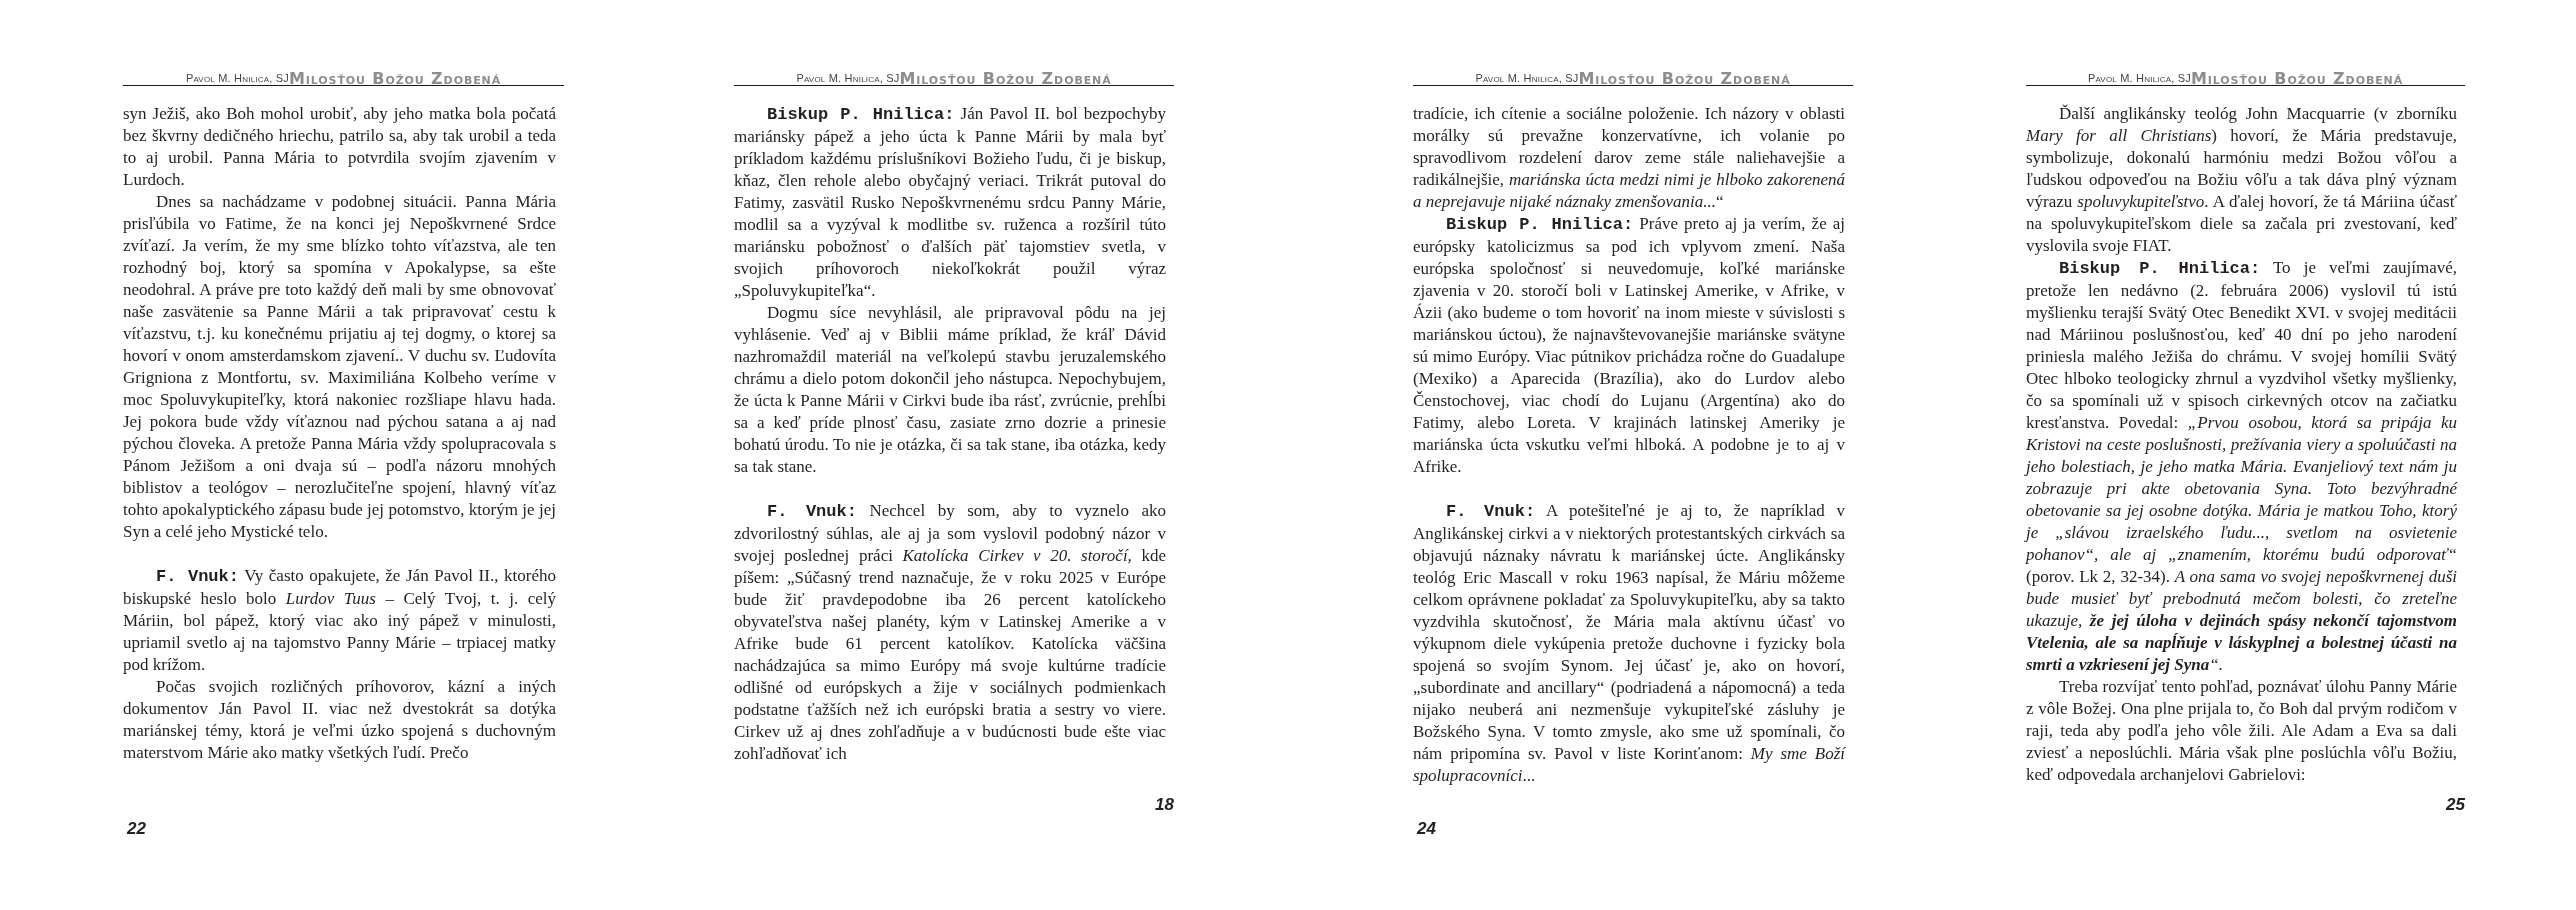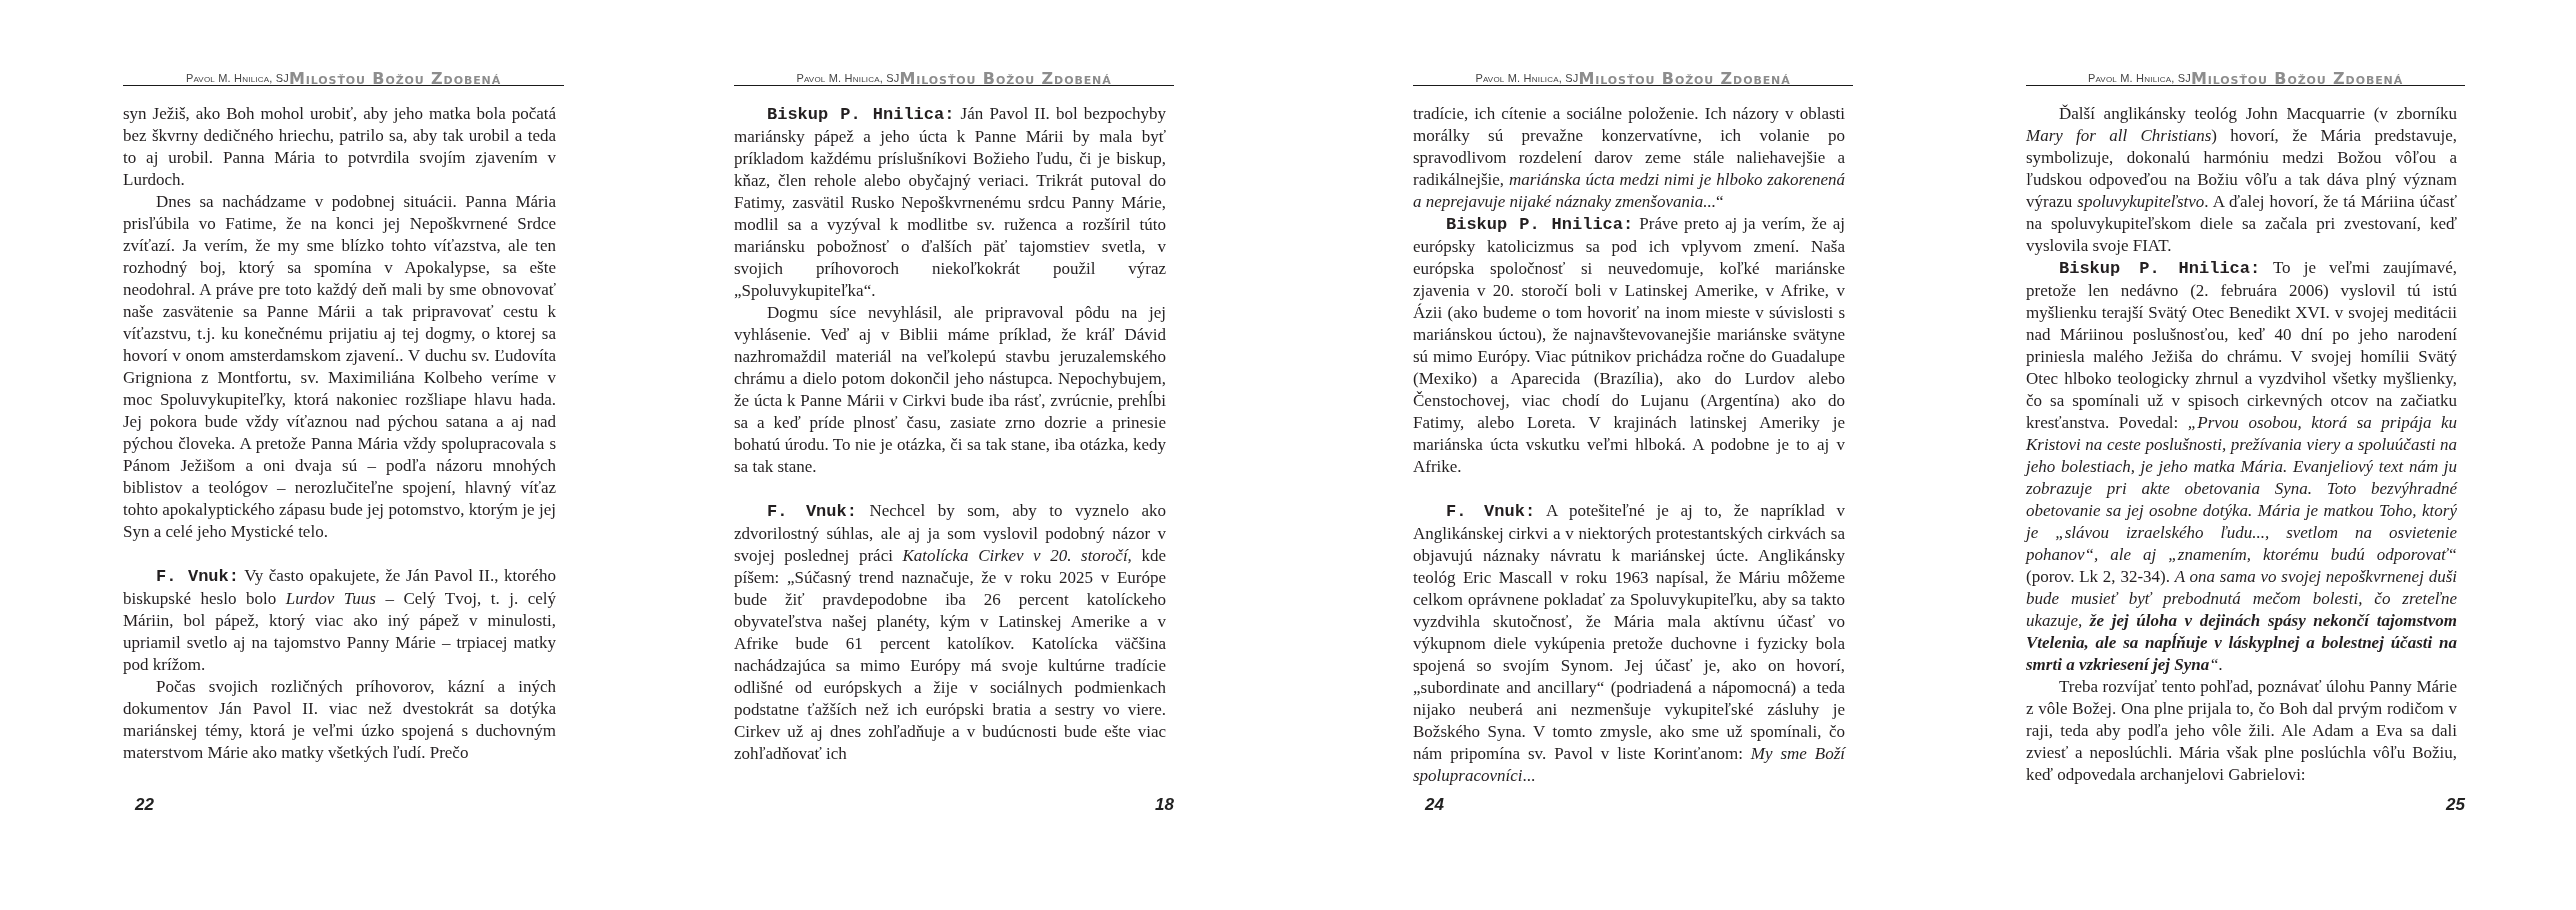--- a/index.html
+++ b/index.html
@@ -34,21 +34,21 @@
   .body p.gap { margin-top: 21.5px; }
   .speaker { font-weight: bold; font-family: Liberation Mono, monospace; }
   .em { font-style: italic; }
   .strong-em { font-style: italic; font-weight: bold; }
 
   .folio {
     position: absolute; top: 795px;
     font-family: "Liberation Sans", sans-serif; font-style: italic; font-weight: bold;
     font-size: 17px; color: #222;
   }
-  .folio.left { left: 12px; }
+  .folio.left { left: 4px; margin-top: 24px; }
   .folio.right { right: 0; }
 </style>
 </head>
 <body>
 
 <div class="page p22">
   <div class="running-head">
     <span class="author">Pavol M. Hnilica, SJ</span>
     <span class="book-title">Milosťou Božou Zdobená</span>
   </div>

